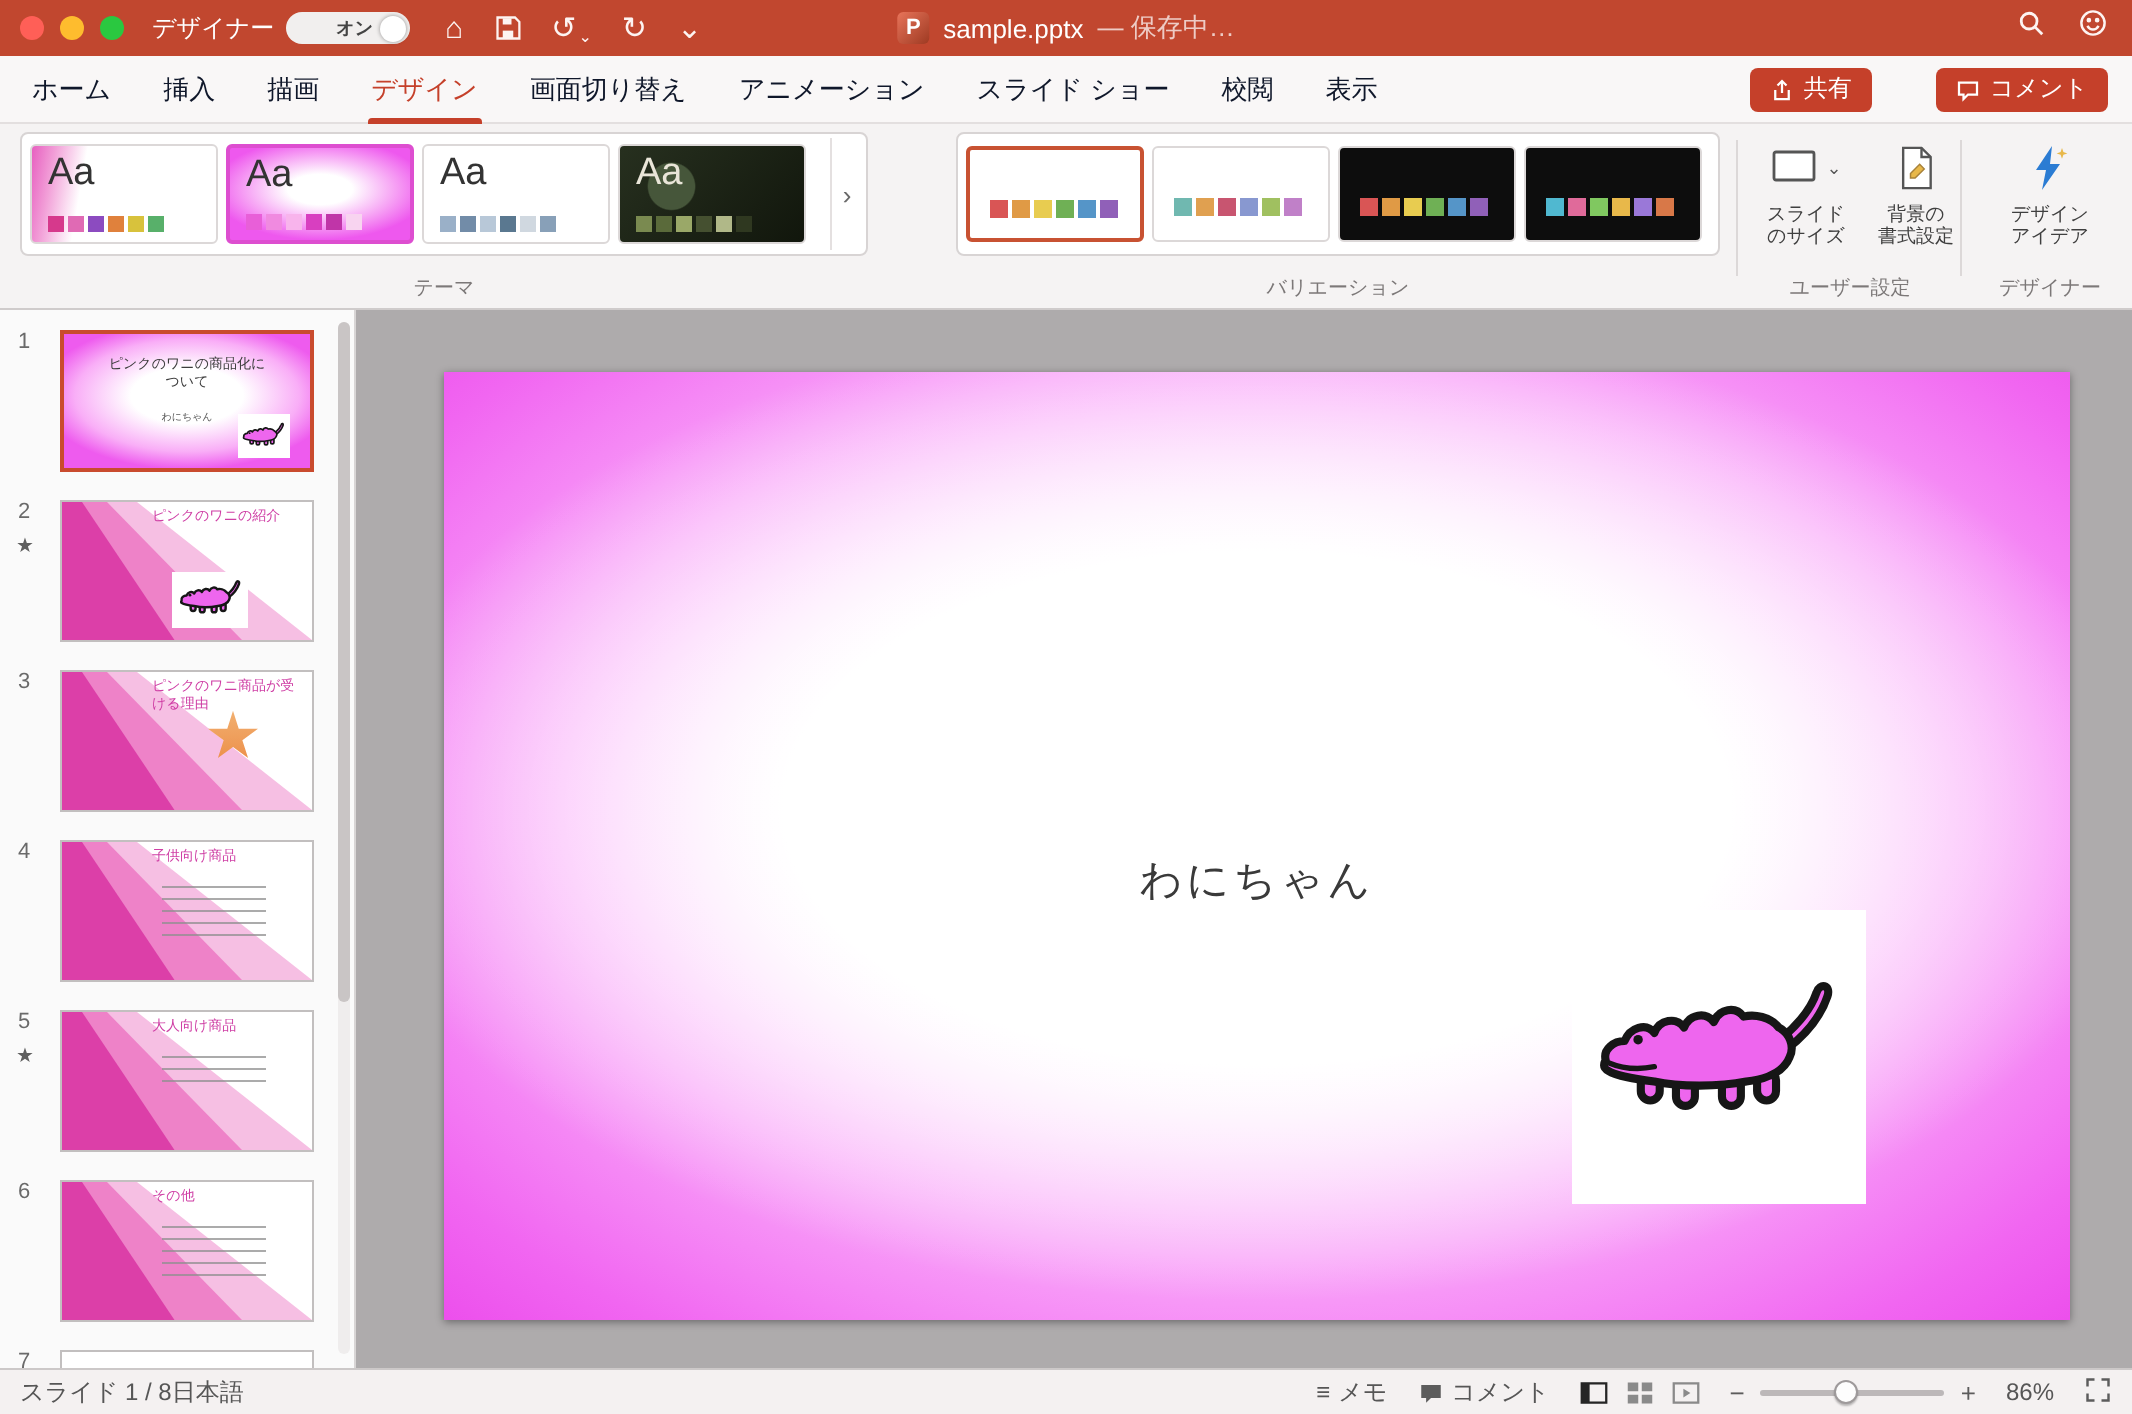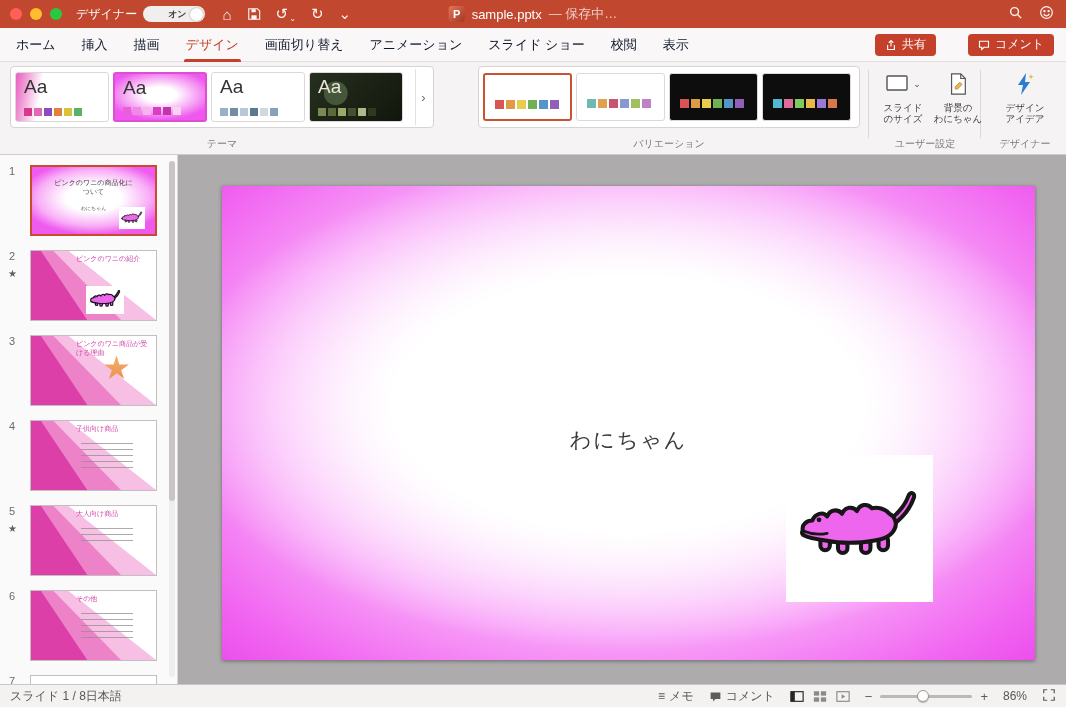--- a/index.html
+++ b/index.html
@@ -314,21 +314,21 @@
     </div>
     <div class="ribbon-btn rb-bg">
       <span class="icon-row">
         <svg width="22" height="24" viewBox="0 0 24 26">
             <path d="M5 2h10l5 5v17H5z" fill="#fff" stroke="#555" stroke-width="1.3"></path>
             <path d="M15 2v5h5" fill="none" stroke="#555" stroke-width="1.3"></path>
             <path d="M9 16l5-5 2.5 2.5-5 5H9z" fill="#e8b84a" stroke="#a8823a" stroke-width="0.8"></path>
           </svg>
       </span>
       <span class="lbl">背景の
-わにちゃん</span>
+書式設定</span>
     </div>
     <div class="ribbon-btn rb-designer">
       <span class="icon-row">
         <svg width="24" height="26" viewBox="0 0 24 26">
             <path d="M13 2L5 14h5l-2 10 9-13h-5z" fill="#2b7cd3"></path>
             <path d="M18 3l.7 2 2 .7-2 .7-.7 2-.7-2-2-.7 2-.7z" fill="#e8b84a"></path>
           </svg>
       </span>
       <span class="lbl">デザイン
 アイデア</span>

